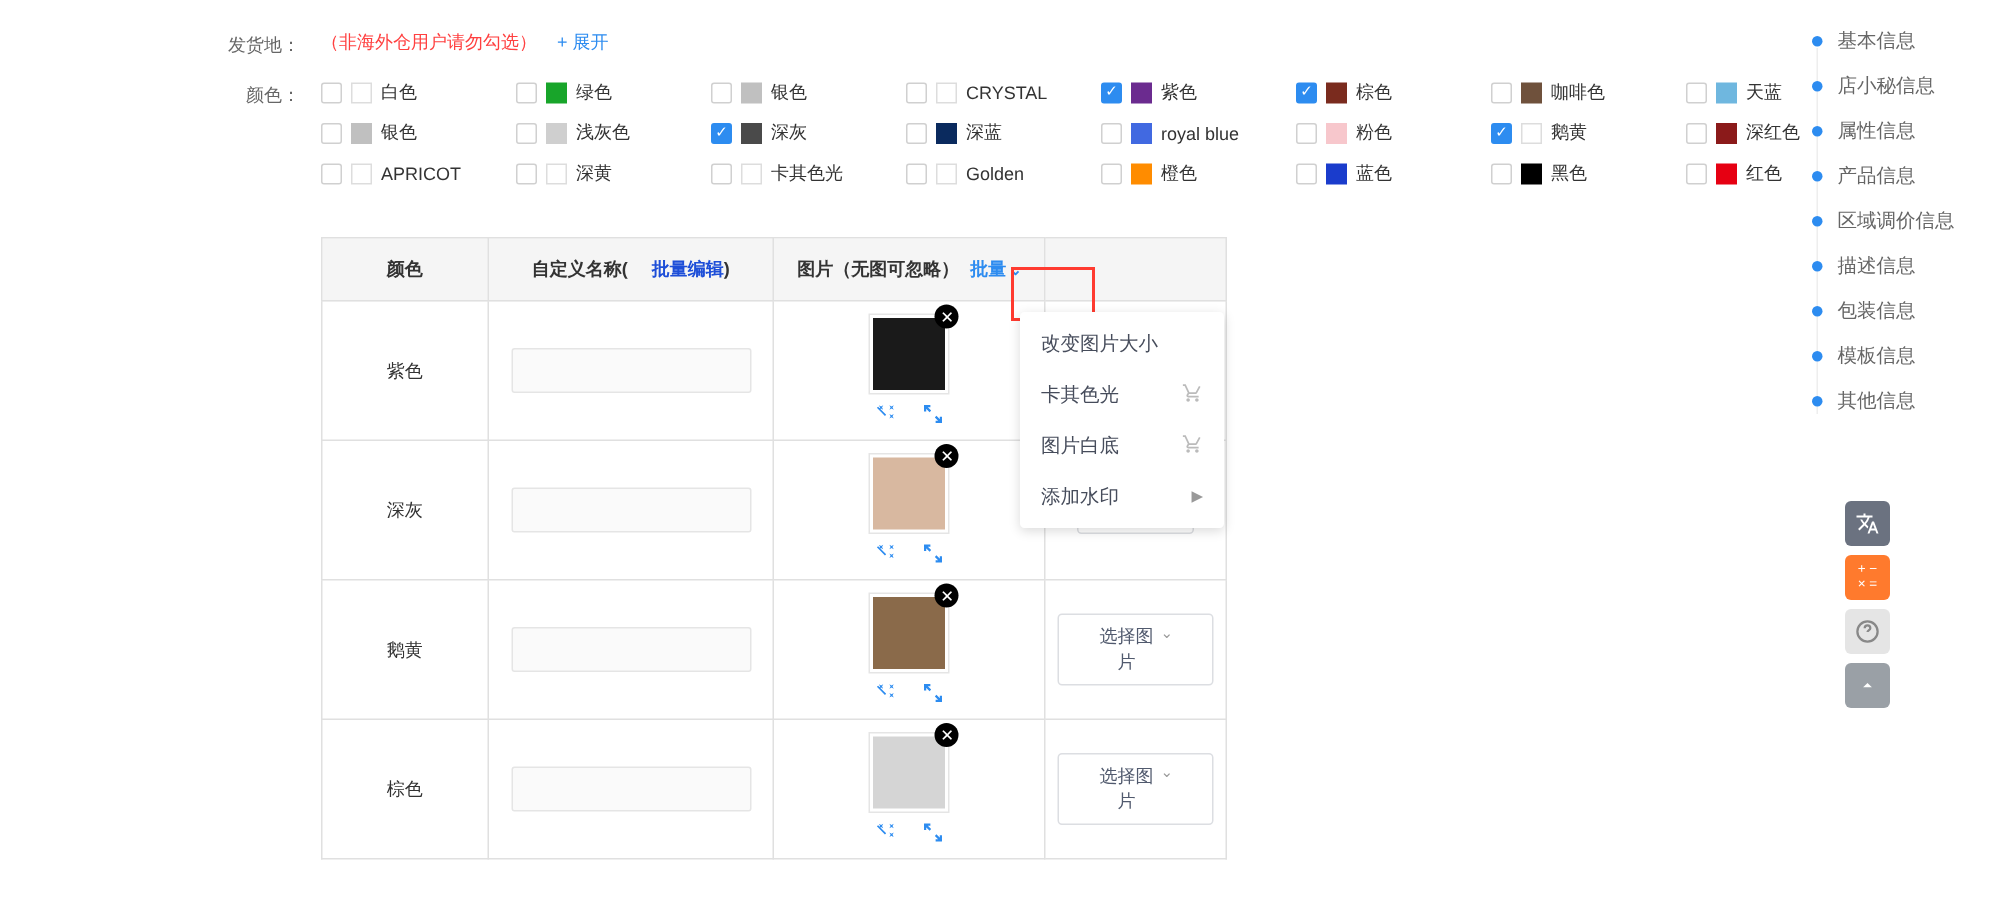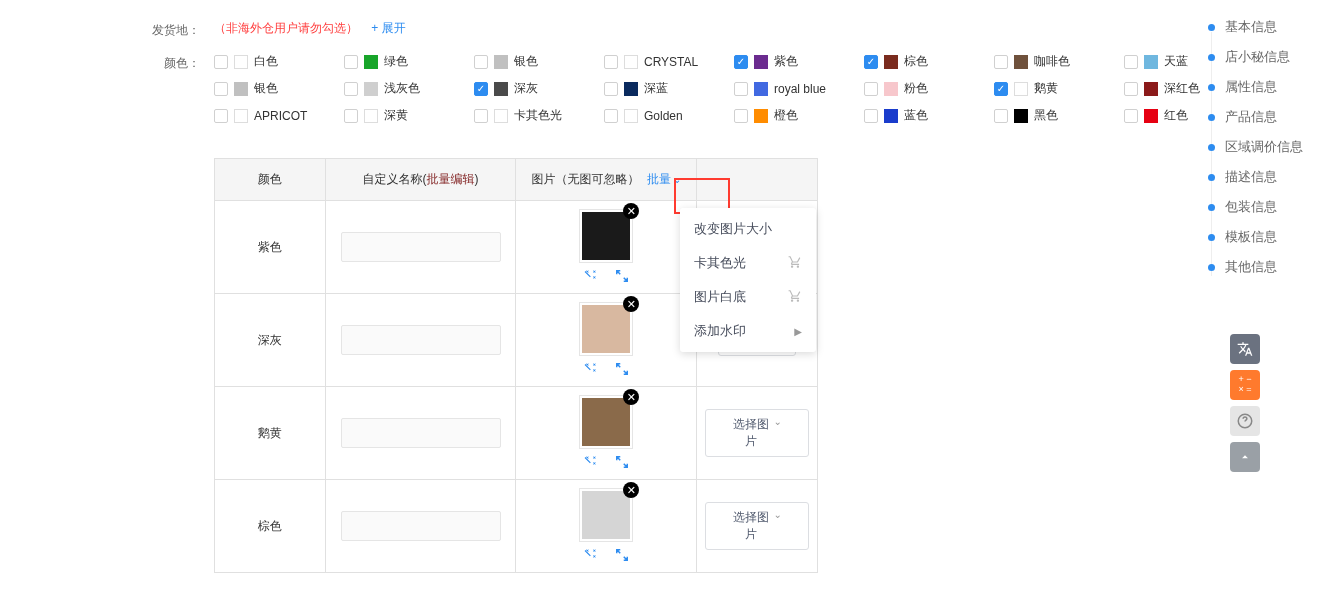--- a/index.html
+++ b/index.html
@@ -14,27 +14,27 @@
     .color-item { width: 130px; display: flex; align-items: center; margin-bottom: 10px; margin-right: 0; }
     .checkbox { width: 14px; height: 14px; border: 1px solid #d0d0d0; border-radius: 2px; cursor: pointer; display: inline-flex; align-items: center; justify-content: center; flex-shrink: 0; }
     .checkbox.checked { background: #2d8cf0; border-color: #2d8cf0; }
     .checkbox.checked::after { content: '✓'; color: #fff; font-size: 10px; line-height: 1; }
     .swatch { width: 14px; height: 14px; margin-left: 6px; flex-shrink: 0; border: 1px solid transparent; }
     .swatch.bordered { border-color: #ddd; }
     .color-label { margin-left: 6px; color: #333; }
     .table-wrap { margin-top: 10px; width: 604px; }
     table { border-collapse: collapse; width: 100%; background: #fff; }
     th, td { border: 1px solid #e0e0e0; text-align: center; vertical-align: middle; }
-    th { background: #f5f5f5; font-weight: normal; padding: 12px 8px; color: #333; }
+    th { background: #f5f5f5; font-weight: bold; padding: 12px 8px; color: #333; }
     td { padding: 8px; }
     .col-color { width: 110px; }
     .col-name { width: 190px; }
     .col-img { width: 180px; }
     .col-btn { width: 120px; }
-    .batch-edit-link { color: #7f1d1d; cursor: pointer; }
+    .batch-edit-link { color: #1d4ed8; cursor: pointer; padding-left: 16px; }
     .batch-trigger { color: #2d8cf0; cursor: pointer; display: inline-flex; align-items: center; }
     .batch-trigger .chev { margin-left: 2px; font-size: 10px; }
     .highlight-box { position: absolute; border: 2px solid #ff3b30; pointer-events: none; }
     .name-input { height: 30px; width: 160px; border: 1px solid #e5e5e5; background: #fafafa; border-radius: 2px; }
     .img-cell { display: flex; align-items: center; justify-content: center; }
     .thumb-wrap { position: relative; }
     .thumb { width: 54px; height: 54px; border: 1px solid #e5e5e5; padding: 2px; background: #fff; position: relative; }
     .thumb-inner { width: 100%; height: 100%; }
     .remove-btn { position: absolute; top: -6px; right: -6px; width: 16px; height: 16px; border-radius: 50%; background: #000; color: #fff; font-size: 11px; display: flex; align-items: center; justify-content: center; cursor: pointer; }
     .tool-row { display: flex; gap: 14px; margin-top: 4px; justify-content: center; }

